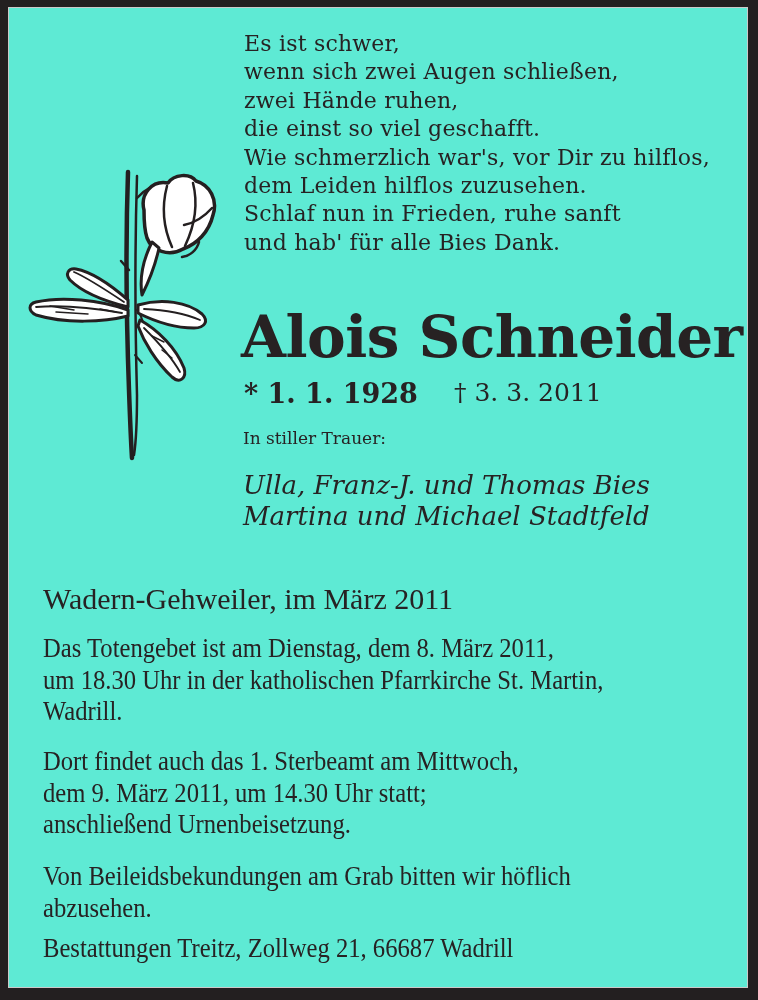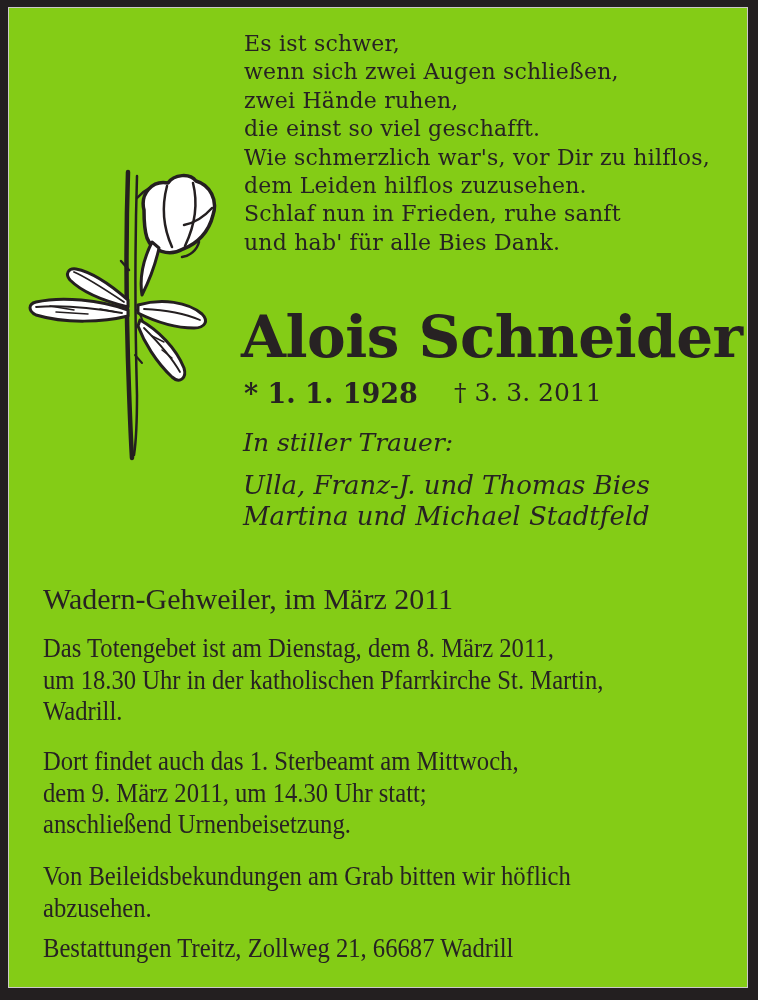--- a/index.html
+++ b/index.html
@@ -1,18 +1,18 @@
 <!DOCTYPE html>
 <html><head>
 <meta charset="utf-8">
 <style>
   html,body { margin:0; padding:0; background:#e8e6e4; }
   .page {
     position:relative; width:758px; height:1000px;
-    background:#84cc16; overflow:hidden;
+    background:#5eead4; overflow:hidden;
     font-family:"DejaVu Serif", serif;
     color:#272223;
   }
   .frame-bar { position:absolute; background:#231f20; }
   .frame-top    { left:0; top:0; width:758px; height:7px; }
   .frame-bottom { left:0; top:988px; width:758px; height:12px; }
   .frame-left   { left:0; top:0; width:8px; height:1000px; }
   .frame-right  { left:748px; top:0; width:10px; height:1000px; }
   .hairline { position:absolute; left:8px; top:7px; right:10px; bottom:12px;
               border:1px solid #ccc9c9; pointer-events:none; }
@@ -29,21 +29,21 @@
     position:absolute; left:241px; top:307px;
     font-size:58px; font-weight:bold; letter-spacing:-0.5px;
     line-height:60px; white-space:nowrap;
   }
   .dates-row { position:absolute; left:242px; top:378px; width:470px; height:36px; }
   .dates-row .birth { position:absolute; left:2px; font-size:27px; white-space:nowrap;font-weight:bold; }
   .dates-row .death { position:absolute; left:212px; font-size:25px; white-space:nowrap; }
 
   .mourning-intro {
     position:absolute; left:243px; top:428px;
-    font-size:25px; white-space:nowrap;font-style:italic;
+    font-size:17px; white-space:nowrap;
   }
   .mourners {
     position:absolute; left:243px; top:470px;
     font-size:26px; font-style:italic; line-height:31px;
     white-space:nowrap;
   }
 
   .news { font-family:"Liberation Serif", serif; white-space:nowrap; }
   .place-date {
     position:absolute; left:43px; top:583px;

